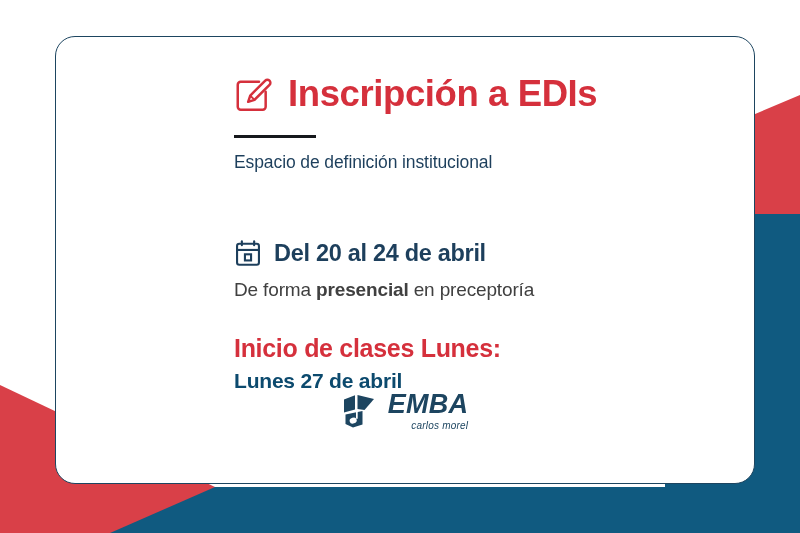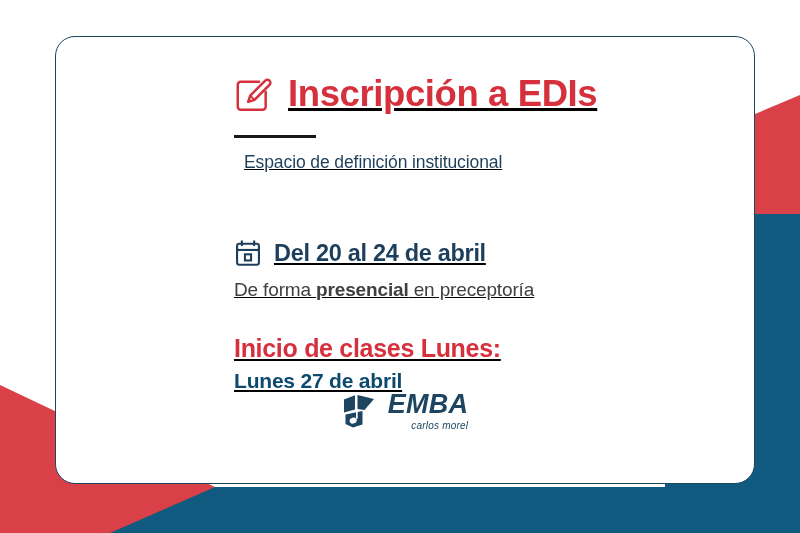--- a/index.html
+++ b/index.html
@@ -46,21 +46,20 @@
 
   .card-inner {
     position: absolute;
     left: 0;
     top: 0;
     width: 100%;
     height: 100%;
     padding-left: 178px;
     padding-top: 28px;
     box-sizing: border-box;
-    text-decoration: underline;
   }
 
   
   .title-row {
     display: flex;
     align-items: center;
     gap: 14px;
     height: 58px;
   }
   .edit-icon {
@@ -83,21 +82,21 @@
   
   .rule {
     width: 82px;
     height: 3.4px;
     background: #16181c;
     margin: 12px 0 0 0;
   }
 
   
   .subtitle {
-    margin: 14px 0 0 10px;
+    margin: 14px 0 0 0;
     font-size: 17.5px;
     font-weight: normal;
     color: #1d3f5c;
     letter-spacing: -0.1px;
     line-height: 1.2;
     white-space: nowrap;
   }
 
   
   .date-block {

